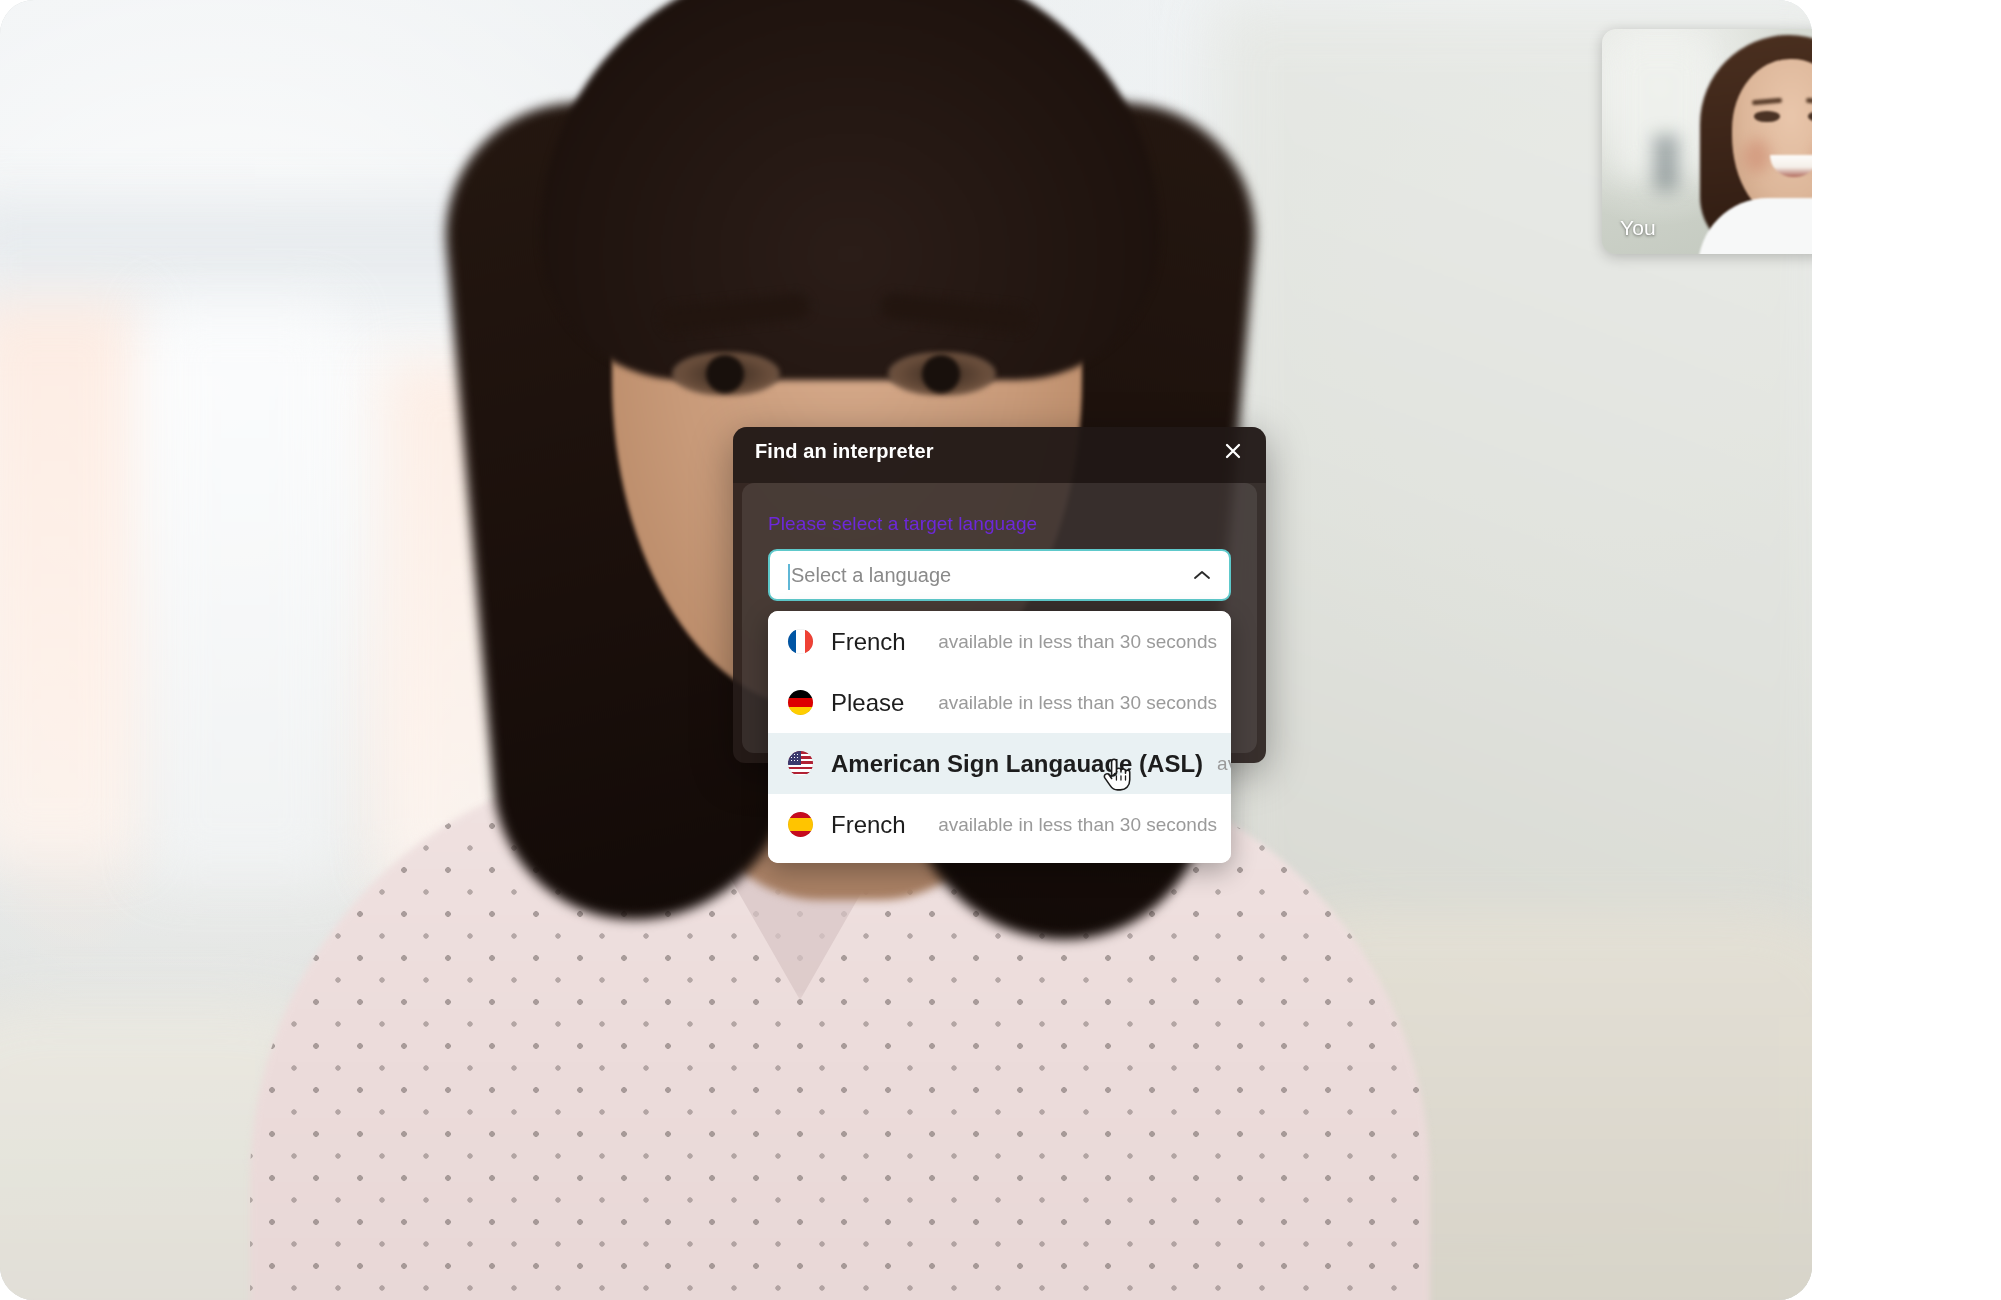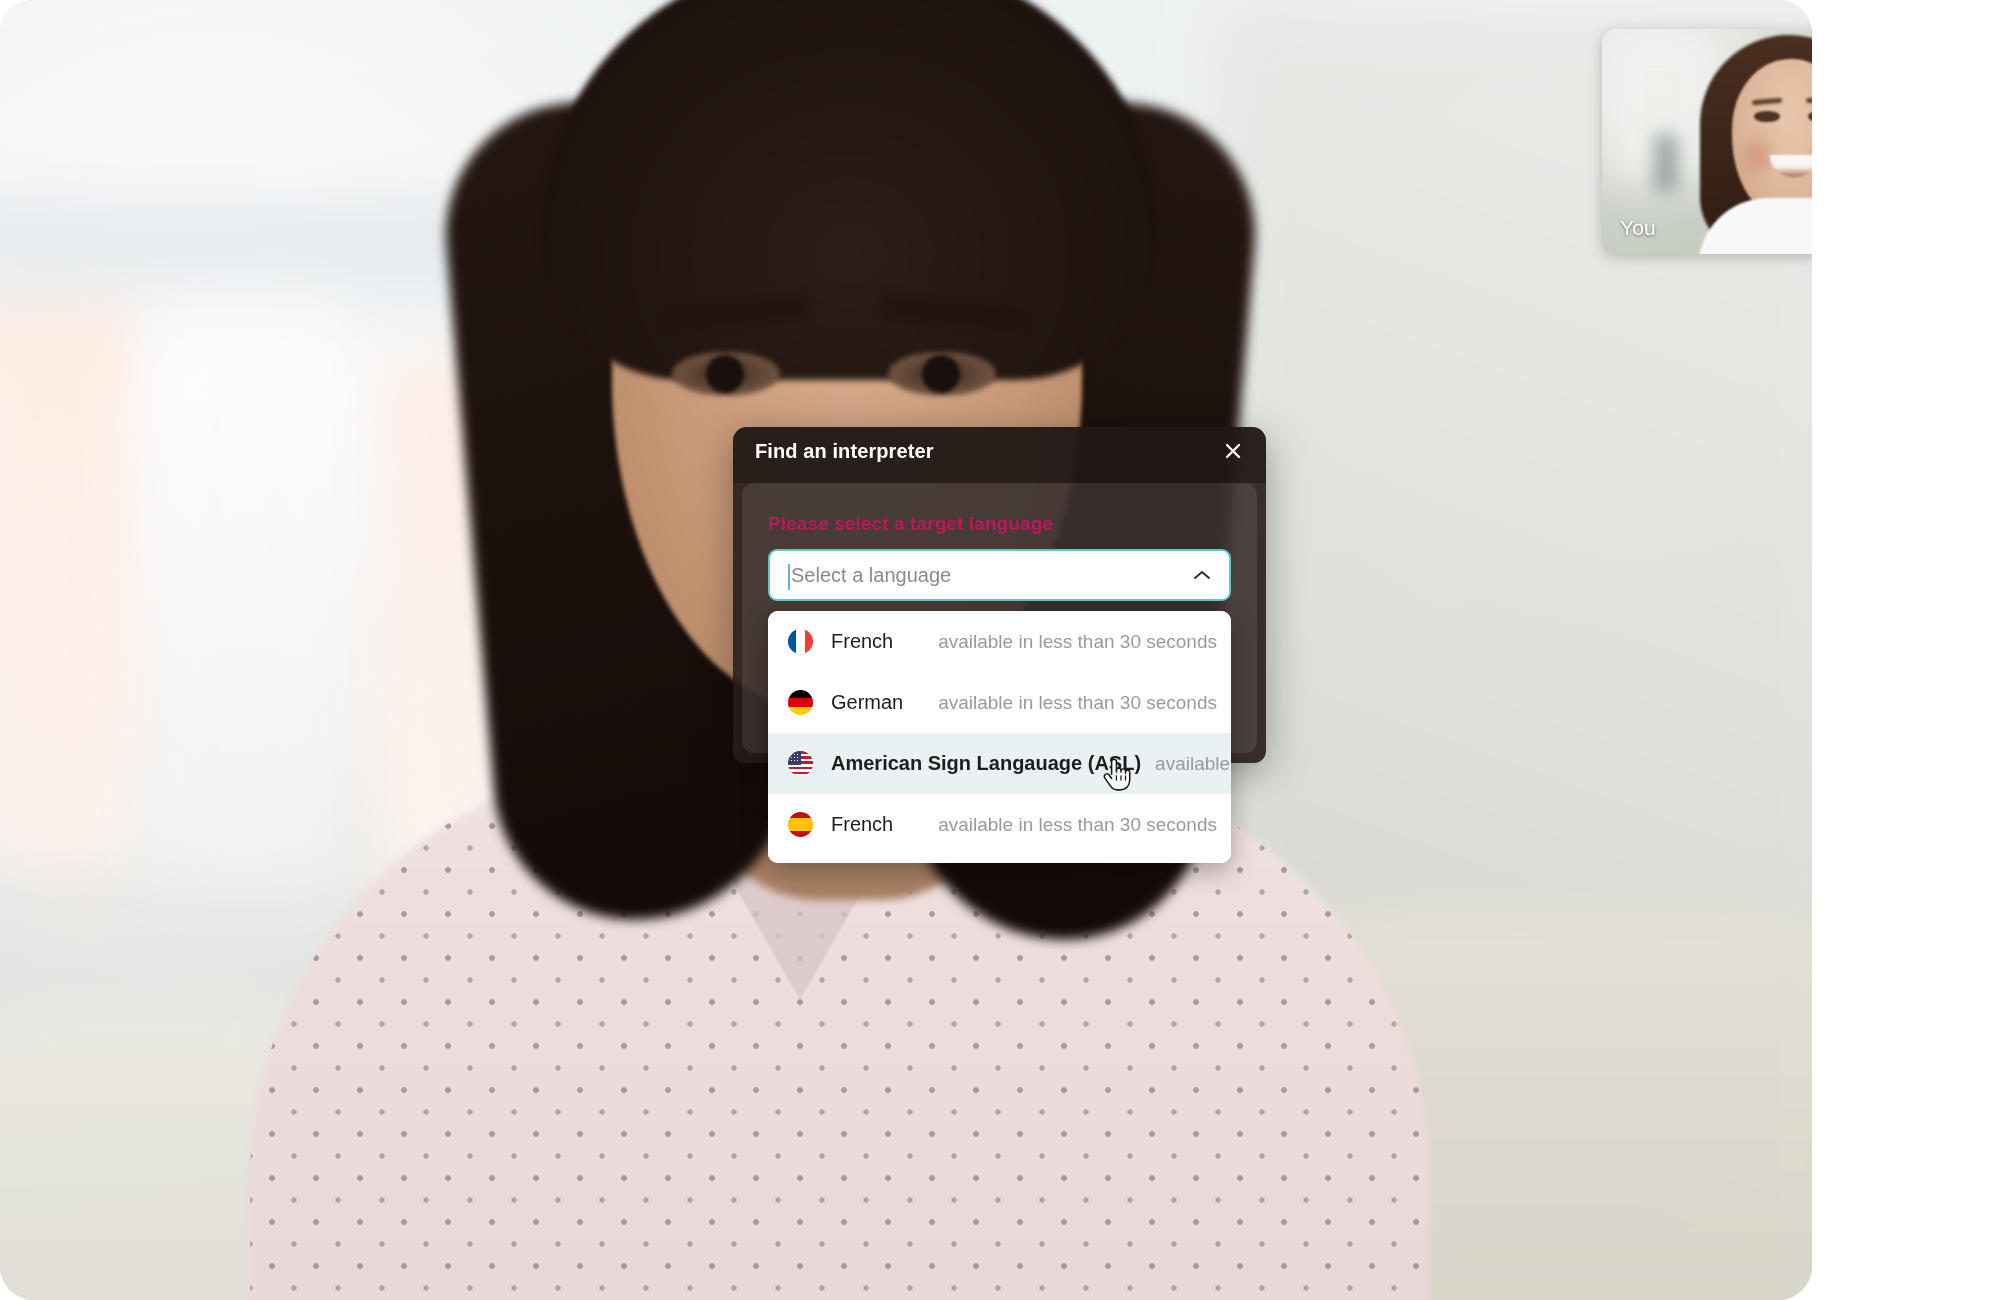--- a/index.html
+++ b/index.html
@@ -277,23 +277,23 @@
   .close-btn svg { display: block; }
 
   .modal-body {
     margin: 0 9px 10px 9px;
     padding: 30px 26px 30px 26px;
     border-radius: 12px;
     background: rgba(255,255,255,0.09);
     min-height: 270px;
   }
   .field-label {
-    color: #be185d;
+    color: #6d28d9;
     font-size: 19px;
-    font-weight: bold;
+    font-weight: normal;
     margin-bottom: 14px;
     letter-spacing: .1px;
   }
 
   .select-wrap { position: relative; border-radius: 11px; }
   .select-box {
     position: relative;
     height: 52px;
     border-radius: 9px;
     background: #ffffff;
@@ -341,21 +341,21 @@
   .opt.highlight { background: #e9f1f3; }
   .opt-flag {
     width: 25px; height: 25px; border-radius: 50%;
     flex: 0 0 25px;
     margin-right: 18px;
     overflow: hidden;
     position: relative;
     box-shadow: 0 0 0 .5px rgba(0,0,0,.08) inset;
   }
   .opt-name {
-    font-size: 20px;
+    font-size: 24px;
     color: #1d1d1d;
     white-space: nowrap;
   }
   .opt.highlight .opt-name { font-weight: bold; }
   .opt-avail {
     margin-left: auto;
     font-size: 19px;
     color: #9a9a9a;
     white-space: nowrap;
     padding-left: 14px;
@@ -479,21 +479,21 @@
         <div class="dropdown">
 
           <div class="opt">
             <span class="opt-flag flag-fr"></span>
             <span class="opt-name">French</span>
             <span class="opt-avail">available in less than 30 seconds</span>
           </div>
 
           <div class="opt">
             <span class="opt-flag flag-de"></span>
-            <span class="opt-name">German</span>
+            <span class="opt-name">Please</span>
             <span class="opt-avail">available in less than 30 seconds</span>
           </div>
 
           <div class="opt highlight">
             <span class="opt-flag flag-us"></span>
             <span class="opt-name">American Sign Langauage (ASL)</span>
             <span class="opt-avail">available...</span>
           </div>
 
           <div class="opt">

